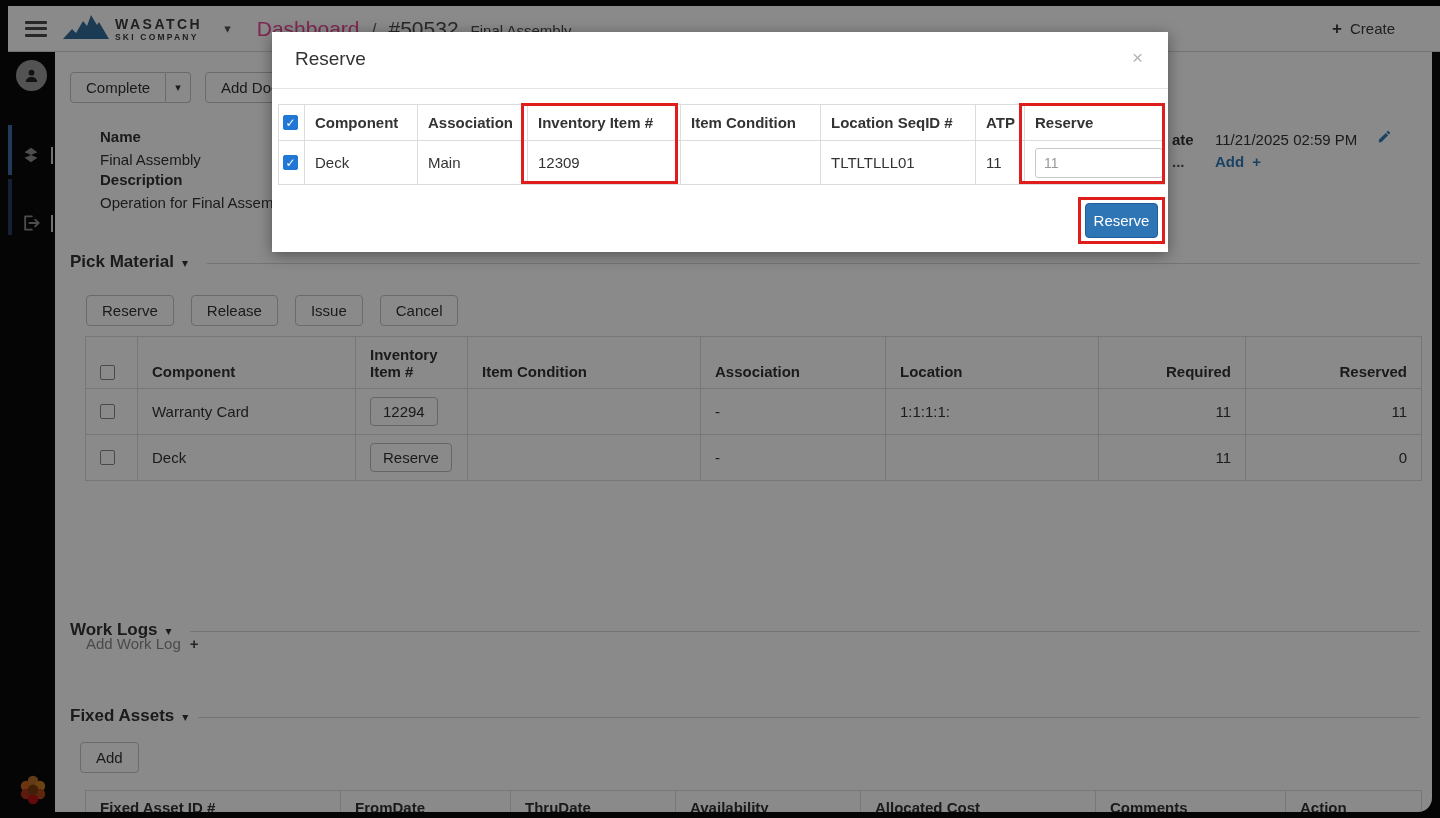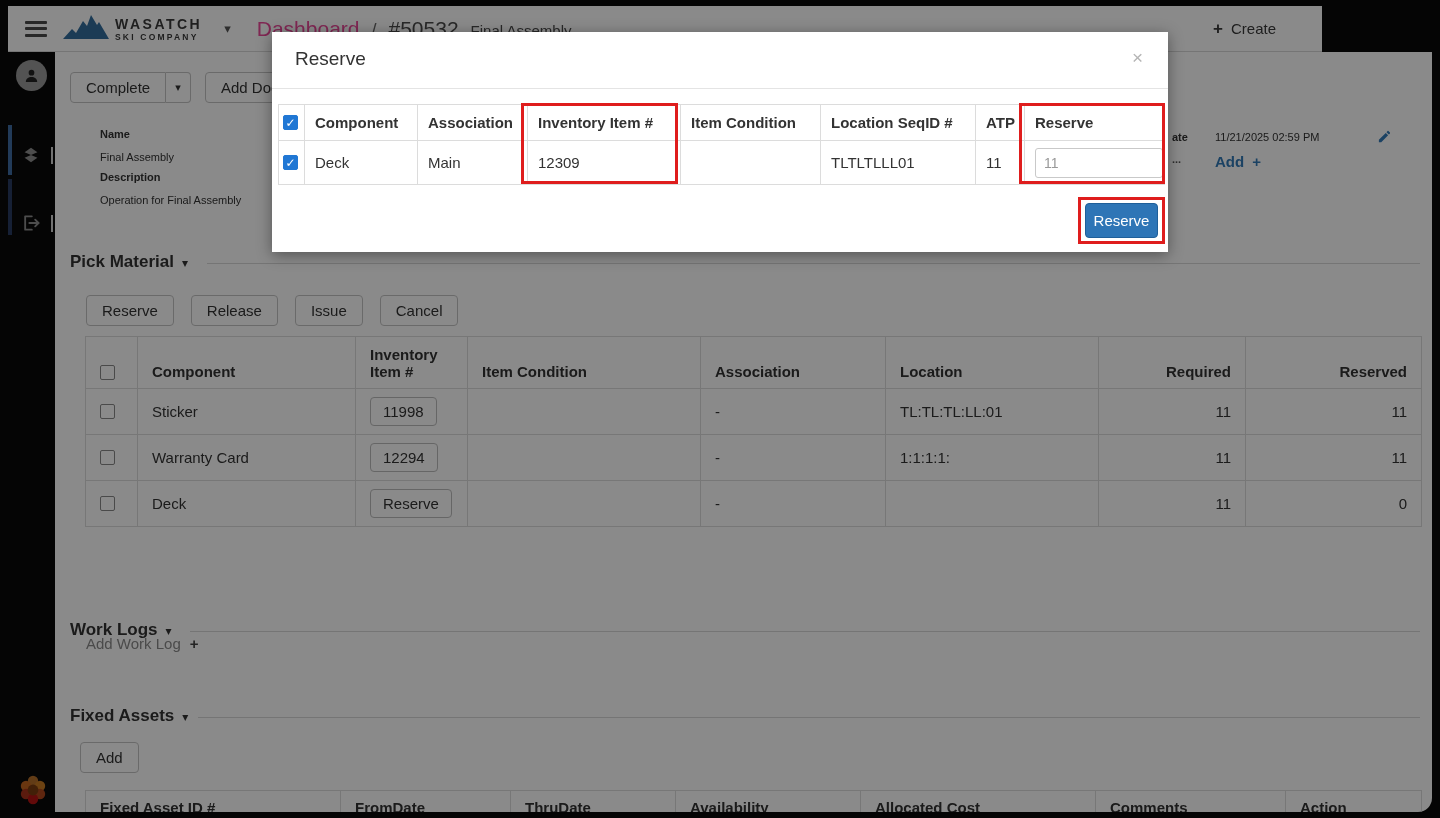--- a/index.html
+++ b/index.html
@@ -1,20 +1,20 @@
 <!DOCTYPE html>
 <html><head>
 <meta charset="utf-8">
 <style>
   * { margin:0; padding:0; box-sizing:border-box; }
   html,body { width:1440px; height:818px; background:#0a0a0a; font-family:"Liberation Sans","DejaVu Sans",sans-serif; }
   .app { position:relative; width:1440px; height:818px; background:#0a0a0a; overflow:hidden; }
 
   
-  .top-header { position:absolute; left:8px; top:6px; width:1314px; height:46px; background:#fff;
+  .top-header { position:absolute; left:8px; top:6px; width:1433px; height:46px; background:#fff;
     border-bottom:1px solid #d9d9d9; display:flex; align-items:center; }
   .hamburger { margin-left:17px; width:22px; height:16px; display:flex; flex-direction:column; justify-content:space-between; cursor:pointer; }
   .hamburger span { display:block; height:3px; background:#4a4a4a; border-radius:1px; }
   .logo-wrap { display:flex; align-items:center; margin-left:16px; }
   .logo-text { margin-left:6px; color:#3a3a3a; }
   .logo-line1 { font-size:14px; font-weight:bold; letter-spacing:2.5px; }
   .logo-line2 { font-size:8.5px; font-weight:bold; letter-spacing:2.2px; }
   .hdr-caret { margin-left:22px; font-size:13px; color:#555; cursor:pointer; }
   .breadcrumb { display:flex; align-items:baseline; margin-left:26px; }
   .crumb-dash { font-size:21px; color:#ec4899; cursor:pointer; }
@@ -38,21 +38,21 @@
   
   .main { position:absolute; left:55px; top:52px; width:1377px; height:760px; background:#fff;
     border-radius:0 0 14px 0; overflow:hidden; }
   .btn { display:inline-flex; align-items:center; justify-content:center; background:#fff; border:1px solid #c4c4c4;
     border-radius:4px; font-size:15px; color:#333; padding:6px 15px; cursor:pointer; font-family:inherit; }
   .split { position:absolute; left:15px; top:20px; display:flex; }
   .split .btn.main-part { border-radius:4px 0 0 4px; }
   .split .btn.caret-part { border-radius:0 4px 4px 0; border-left:none; padding:6px 9px; font-size:11px; }
   .adddoc { position:absolute; left:150px; top:20px; white-space:nowrap; overflow:hidden; }
 
-  .lbl { position:absolute; font-size:11px; color:#333; }
+  .lbl { position:absolute; font-size:15px; color:#333; }
   .lbl.b { font-weight:bold; }
   .pencil-icon { position:absolute; left:1322px; top:77px; cursor:pointer; }
   .add-link { position:absolute; left:1160px; top:101px; font-size:15px; color:#337ab7; cursor:pointer; font-weight:bold; }
   .add-link .plus { font-weight:bold; margin-left:8px; }
 
   .section-title { position:absolute; font-size:17px; font-weight:bold; color:#333; cursor:pointer; }
   .section-title .caret { font-size:12px; margin-left:8px; color:#333; }
   .section-rule { position:absolute; height:1px; background:#d9d9d9; right:12px; }
 
   .pm-buttons { position:absolute; left:31px; top:243px; display:flex; gap:17px; }
@@ -223,32 +223,20 @@
         <th>
               <div class="cb"></div>
             </th>
         <th>Component</th>
         <th>Inventory Item #</th>
         <th>Item Condition</th>
         <th>Association</th>
         <th>Location</th>
         <th class="num">Required</th>
         <th class="num">Reserved</th>
-      </tr>
-      <tr class="row">
-        <td>
-              <div class="cb"></div>
-            </td>
-        <td>Sticker</td>
-        <td><button class="cellbtn">11998</button></td>
-        <td></td>
-        <td>-</td>
-        <td>TL:TL:TL:LL:01</td>
-        <td class="num">11</td>
-        <td class="num">11</td>
       </tr>
       <tr class="row">
         <td>
               <div class="cb"></div>
             </td>
         <td>Warranty Card</td>
         <td><button class="cellbtn">12294</button></td>
         <td></td>
         <td>-</td>
         <td>1:1:1:1:</td>

